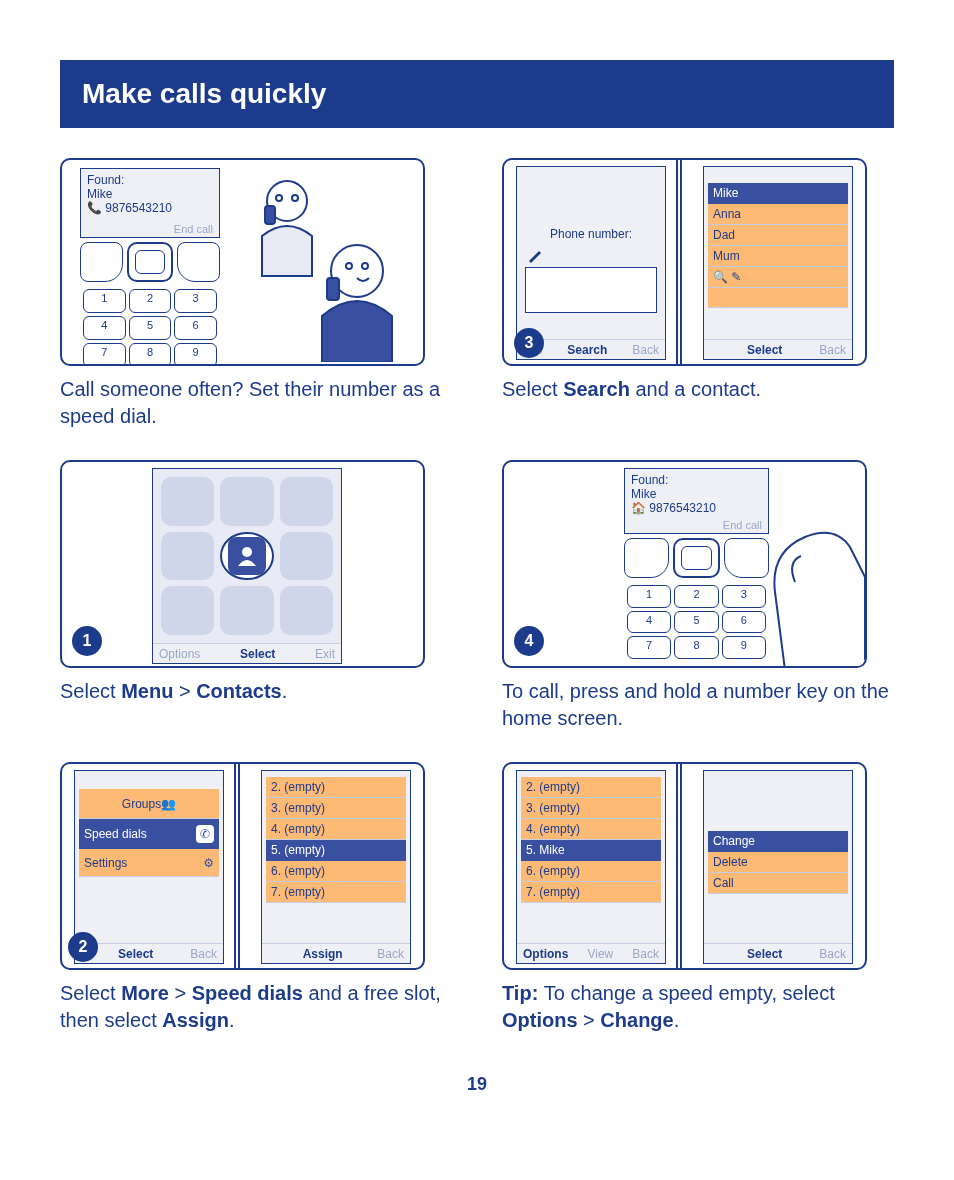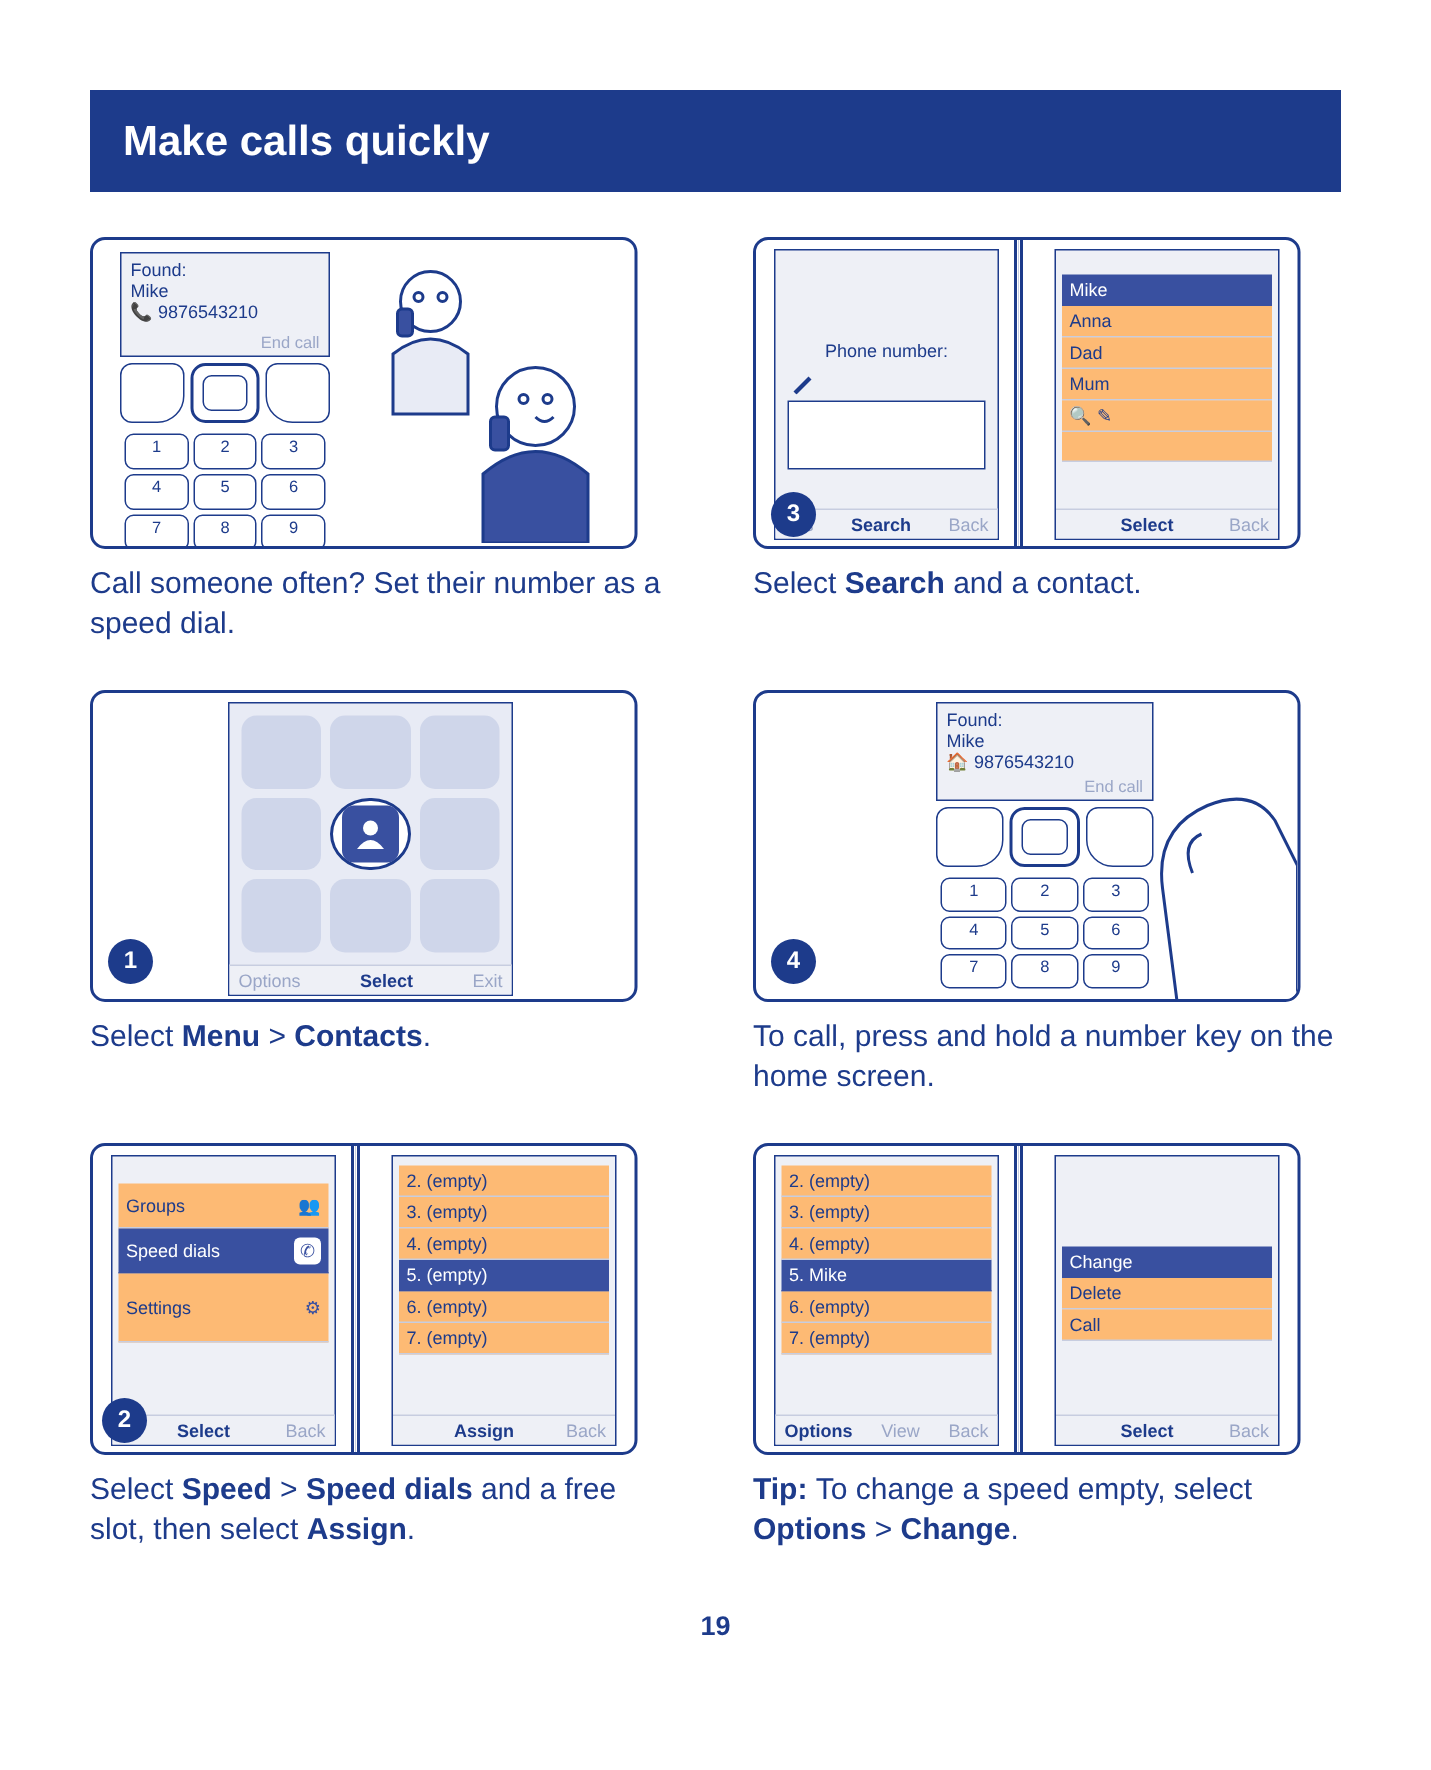--- a/index.html
+++ b/index.html
@@ -273,29 +273,29 @@
     <p class="caption">To call, press and hold a number key on the home screen.</p>
   </div>
 
   <div class="cell">
     <div class="illus">
       <div class="vsep" style="left:172px;"></div>
       <div class="badge" style="left:6px; bottom:6px;">2</div>
 
       <div class="screen" style="left:12px; top:6px; width:150px; height:194px;">
         <div style="position:absolute; left:4px; right:4px; top:18px;">
-          <div class="row-item" style="height:30px; display:flex; align-items:center; justify-content:space-between;">
+          <div class="row-item" style="height:30px; display:flex; align-items:center; justify-content:center;">
             <span>Groups</span>
             <span style="color:#3950a0;">👥</span>
           </div>
           <div class="row-item row-sel" style="height:30px; display:flex; align-items:center; justify-content:space-between;">
             <span>Speed dials</span>
             <span style="background:#fff;color:#3950a0;width:18px;height:18px;border-radius:4px;display:inline-flex;align-items:center;justify-content:center;">✆</span>
           </div>
-          <div class="row-item" style="height:46px; display:flex; align-items:center; justify-content:space-between;">
+          <div class="row-item" style="height:28px; display:flex; align-items:center; justify-content:space-between;">
             <span>Settings</span>
             <span style="color:#3950a0;">⚙</span>
           </div>
         </div>
         <div class="softkeys">
           <span></span>
           <span class="mid">Select</span>
           <span class="faded">Back</span>
         </div>
       </div>
@@ -310,21 +310,21 @@
           <div class="row-item">7. (empty)</div>
         </div>
         <div class="softkeys">
           <span></span>
           <span class="mid">Assign</span>
           <span class="faded">Back</span>
         </div>
       </div>
     </div>
     <p class="caption">
-      <span>Select </span><b>Speed</b><span>  &gt;  </span><b>Speed dials</b><span> and a free slot, then select </span><b>Assign</b><span>.</span>
+      <span>Select </span><b>More</b><span>  &gt;  </span><b>Speed dials</b><span> and a free slot, then select </span><b>Assign</b><span>.</span>
     </p>
   </div>
 
   <div class="cell">
     <div class="illus">
       <div class="vsep" style="left:172px;"></div>
 
       <div class="screen" style="left:12px; top:6px; width:150px; height:194px;">
         <div style="position:absolute; left:4px; right:4px; top:6px;">
           <div class="row-item">2. (empty)</div>

